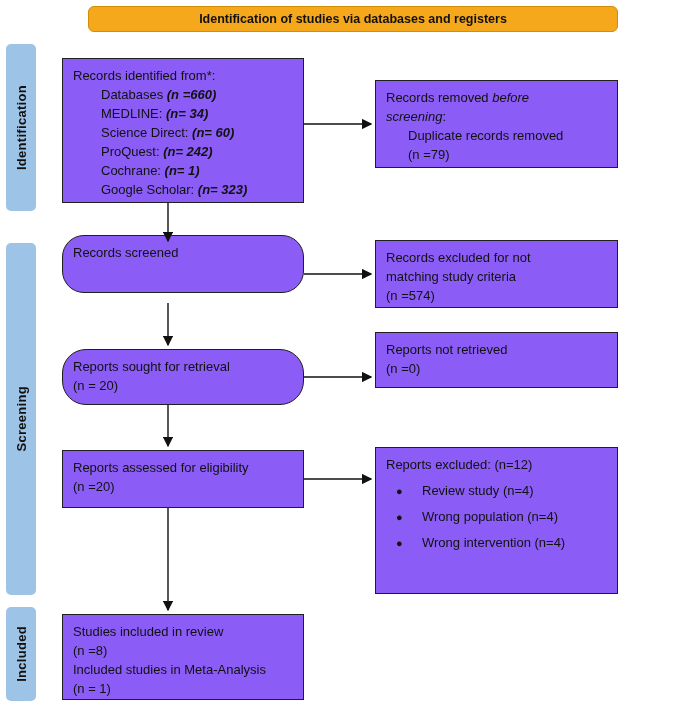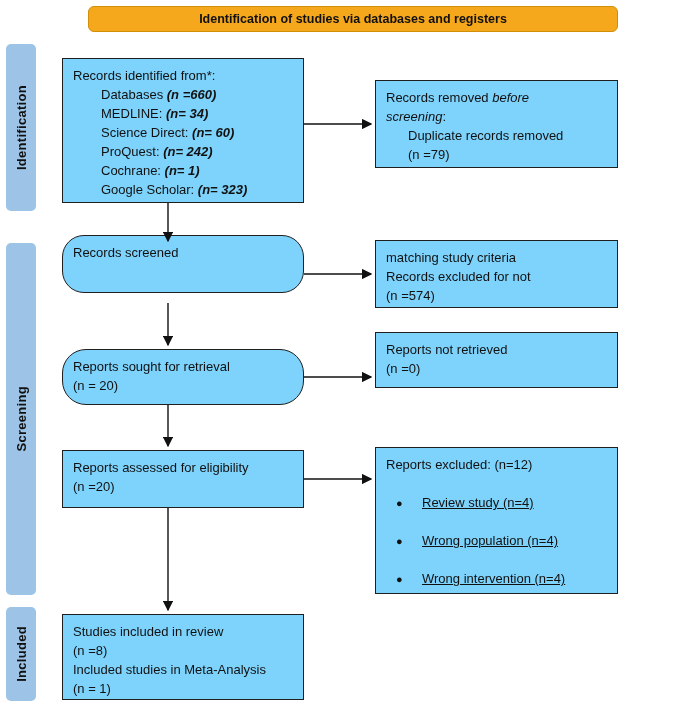--- a/index.html
+++ b/index.html
@@ -19,26 +19,26 @@
     border-radius:5px; display:flex; align-items:center; justify-content:center;
   }
   .phase span {
     writing-mode:vertical-rl; transform:rotate(180deg);
     font-weight:bold; font-size:13px; color:#111; letter-spacing:0.3px; white-space:nowrap;
   }
   .phase-identification { top:44px;  height:167px; }
   .phase-screening      { top:243px; height:352px; }
   .phase-included       { top:607px; height:94px;  }
   .box {
-    position:absolute; background:#7dd3fc; border:1.5px solid var(--box-border,#1f1f1f);
+    position:absolute; background:#8b5cf6; border:1.5px solid var(--box-border,#1f1f1f);
     padding:7px 10px; font-size:13px; line-height:19px; color:#111;
   }
   .box .line.indent { padding-left:28px; }
   .box.narrow-indent .line.indent { padding-left:22px; }
-  .box .line.bullet { position:relative; padding-left:36px; margin-top:19px;text-decoration:underline; }
+  .box .line.bullet { position:relative; padding-left:36px; margin-top:7px; }
   .box .line.bullet::before { content:"●"; position:absolute; left:10px; top:1px; font-size:11px; }
   .b { font-weight:bold;font-style:italic; }
   .i { font-style:italic; }
   .box-records-identified   { left:62px;  top:58px;  width:242px; height:145px; }
   .box-records-removed      { left:375px; top:80px;  width:243px; height:88px;  }
   .box-records-screened     { left:62px;  top:235px; width:242px; height:58px;border-radius:22px;  }
   .box-records-excluded     { left:375px; top:240px; width:243px; height:68px;  }
   .box-reports-sought       { left:62px;  top:349px; width:242px; height:56px;border-radius:24px;  }
   .box-reports-not-retrieved{ left:375px; top:332px; width:243px; height:56px;  }
   .box-reports-assessed     { left:62px;  top:450px; width:242px; height:58px;  }
@@ -81,22 +81,22 @@
       <div class="line"><span class="i">screening</span><span>:</span></div>
       <div class="line indent"><span>Duplicate records removed</span></div>
       <div class="line indent"><span>(n =79)</span></div>
     </div>
 
   <div class="box box-records-screened">
       <div class="line"><span>Records screened</span></div>
     </div>
 
   <div class="box box-records-excluded">
+      <div class="line"><span>Records excluded for not</span></div>
       <div class="line"><span>matching study criteria</span></div>
-      <div class="line"><span>Records excluded for not</span></div>
       <div class="line"><span>(n =574)</span></div>
     </div>
 
   <div class="box box-reports-sought">
       <div class="line"><span>Reports sought for retrieval</span></div>
       <div class="line"><span>(n = 20)</span></div>
     </div>
 
   <div class="box box-reports-not-retrieved">
       <div class="line"><span>Reports not retrieved</span></div>

